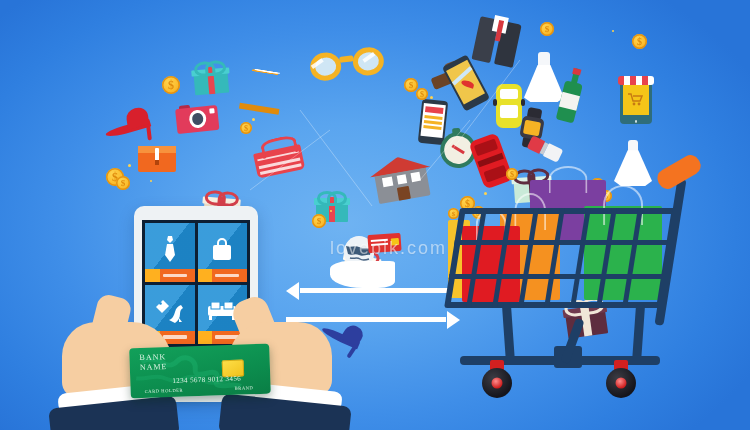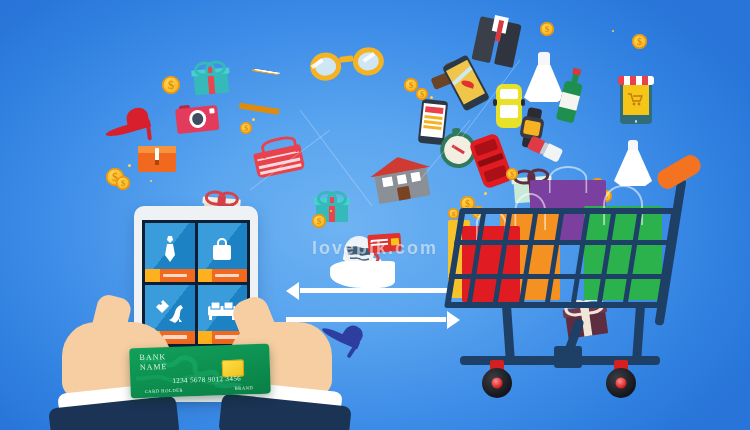--- a/index.html
+++ b/index.html
@@ -361,21 +361,21 @@
       <div class="spark" style="left: 252px; top: 118px; width: 3px; height: 3px;"></div>
       <div class="spark" style="left: 430px; top: 96px; width: 3px; height: 3px;"></div>
       <div class="spark" style="left: 612px; top: 30px; width: 2px; height: 2px;"></div>
       <div class="spark" style="left: 484px; top: 192px; width: 3px; height: 3px;"></div>
       <div class="spark" style="left: 330px; top: 210px; width: 2px; height: 2px;"></div>
     </div>
 
   <div class="arrow left" style="left:300px;top:288px;width:150px;"></div>
   <div class="arrow right" style="left:286px;top:317px;width:160px;"></div>
 
-  <div class="wm" style="left:312px;top:238px;font-size:18px;font-weight:bold;letter-spacing:2px;">lovepik.com</div>
+  <div class="wm" style="left:330px;top:238px;font-size:18px;font-weight:normal;letter-spacing:2px;">lovepik.com</div>
 
   <div id="tablet" style="left:134px;top:206px;width:124px;height:196px;">
     <div id="screen" style="left:8px;top:14px;right:8px;bottom:16px;">
 
       <div class="tile">
         <div class="gl"></div>
         <div class="glyph">
           <svg width="12" height="26" viewBox="0 0 12 26">
               <path d="M4 0h4l1 4-3 3-3-3z" fill="#fff"></path>
               <path d="M3 8h6l2 11-5 7-5-7z" fill="#fff"></path>

